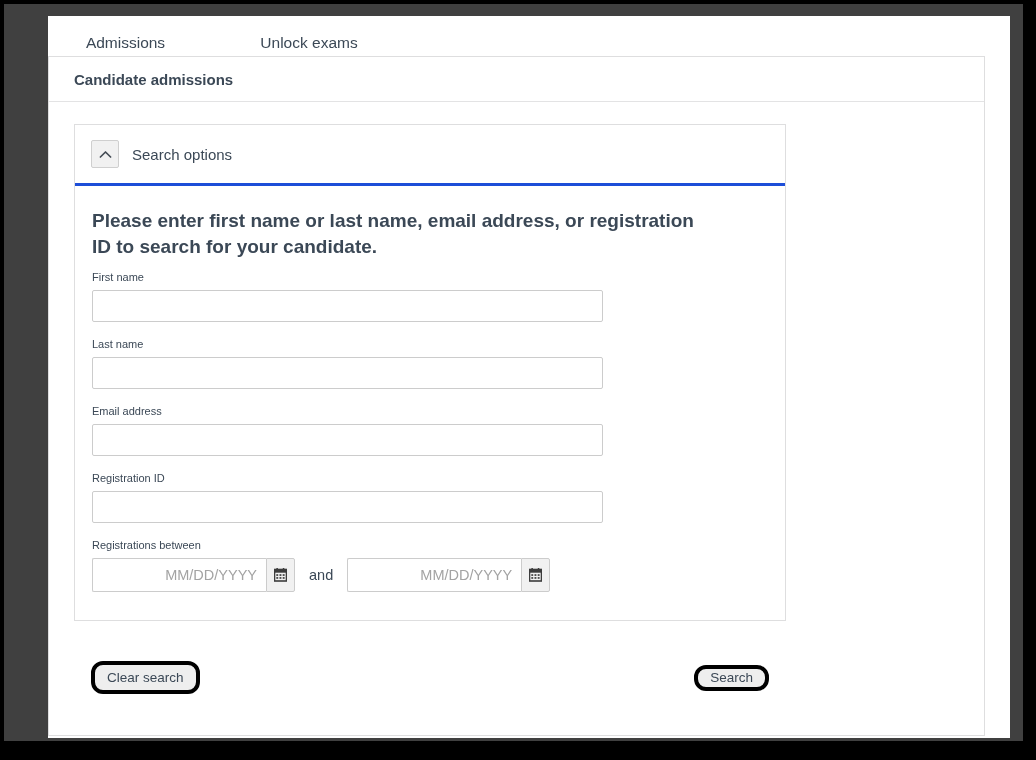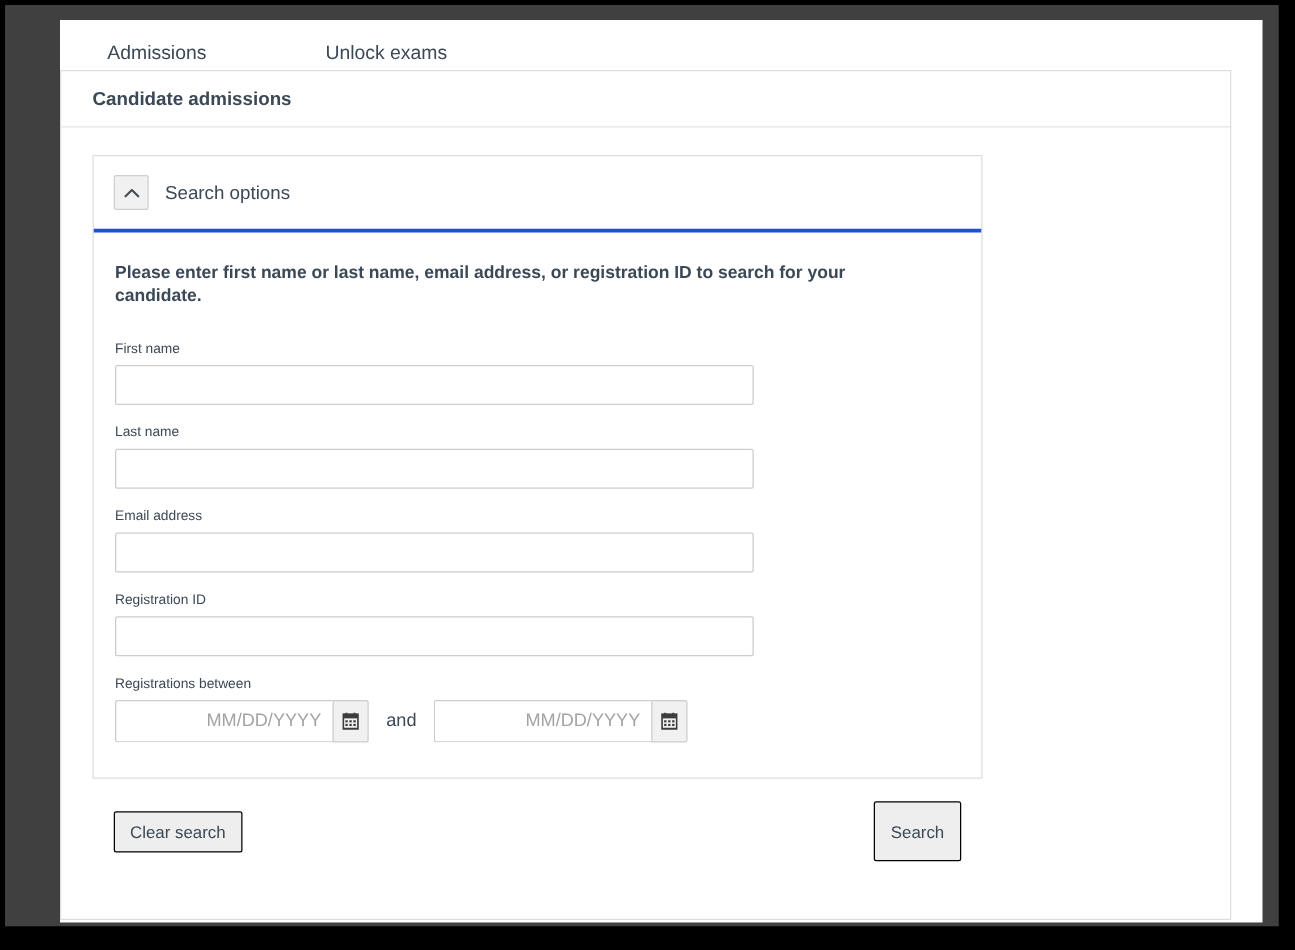--- a/index.html
+++ b/index.html
@@ -148,26 +148,26 @@
     margin-left: 13px;
     font-size: 15px;
     color: #3b4856;
   }
 
   .panel-body {
     padding: 22px 0 28px 17px;
     box-sizing: border-box;
   }
   .intro {
-    font-size: 14px;
+    font-size: 19px;
     font-weight: bold;
     color: #3b4856;
     line-height: 1.37;
     width: 625px;
-    margin: 0 0 27px 0;
+    margin: 0 0 11px 0;
   }
   .field { margin-bottom: 16px; }
   .field-label {
     display: block;
     font-size: 11px;
     color: #3b4856;
     margin-bottom: 7px;
   }
   .text-input {
     width: 511px;
@@ -232,36 +232,37 @@
   
   .panel-footer {
     width: 712px;
     padding: 18px 0 0 17px;
     box-sizing: border-box;
     display: flex;
     align-items: center;
   }
   .btn {
     background: #eeeeee;
-    border: 1px solid #000000;
-    border-radius: 2px;
+    border: 4px solid #000000;
+    border-radius: 12px;
     font-family: "Liberation Sans", sans-serif;
     font-size: 13.5px;
     color: #3b4856;
     cursor: pointer;
     box-sizing: border-box;
+    margin-top: 22px;
   }
   .btn-clear {
     min-width: 99px;
     height: 33px;
     padding: 0 12px;
   }
   .btn-search {
     min-width: 70px;
-    height: 48px;
+    height: 26px;
     padding: 0 12px;
     margin-left: auto;
     margin-right: 17px;
   }
 </style>
 </head>
 <body>
 
 <div class="screen">
   <div class="gutter">

